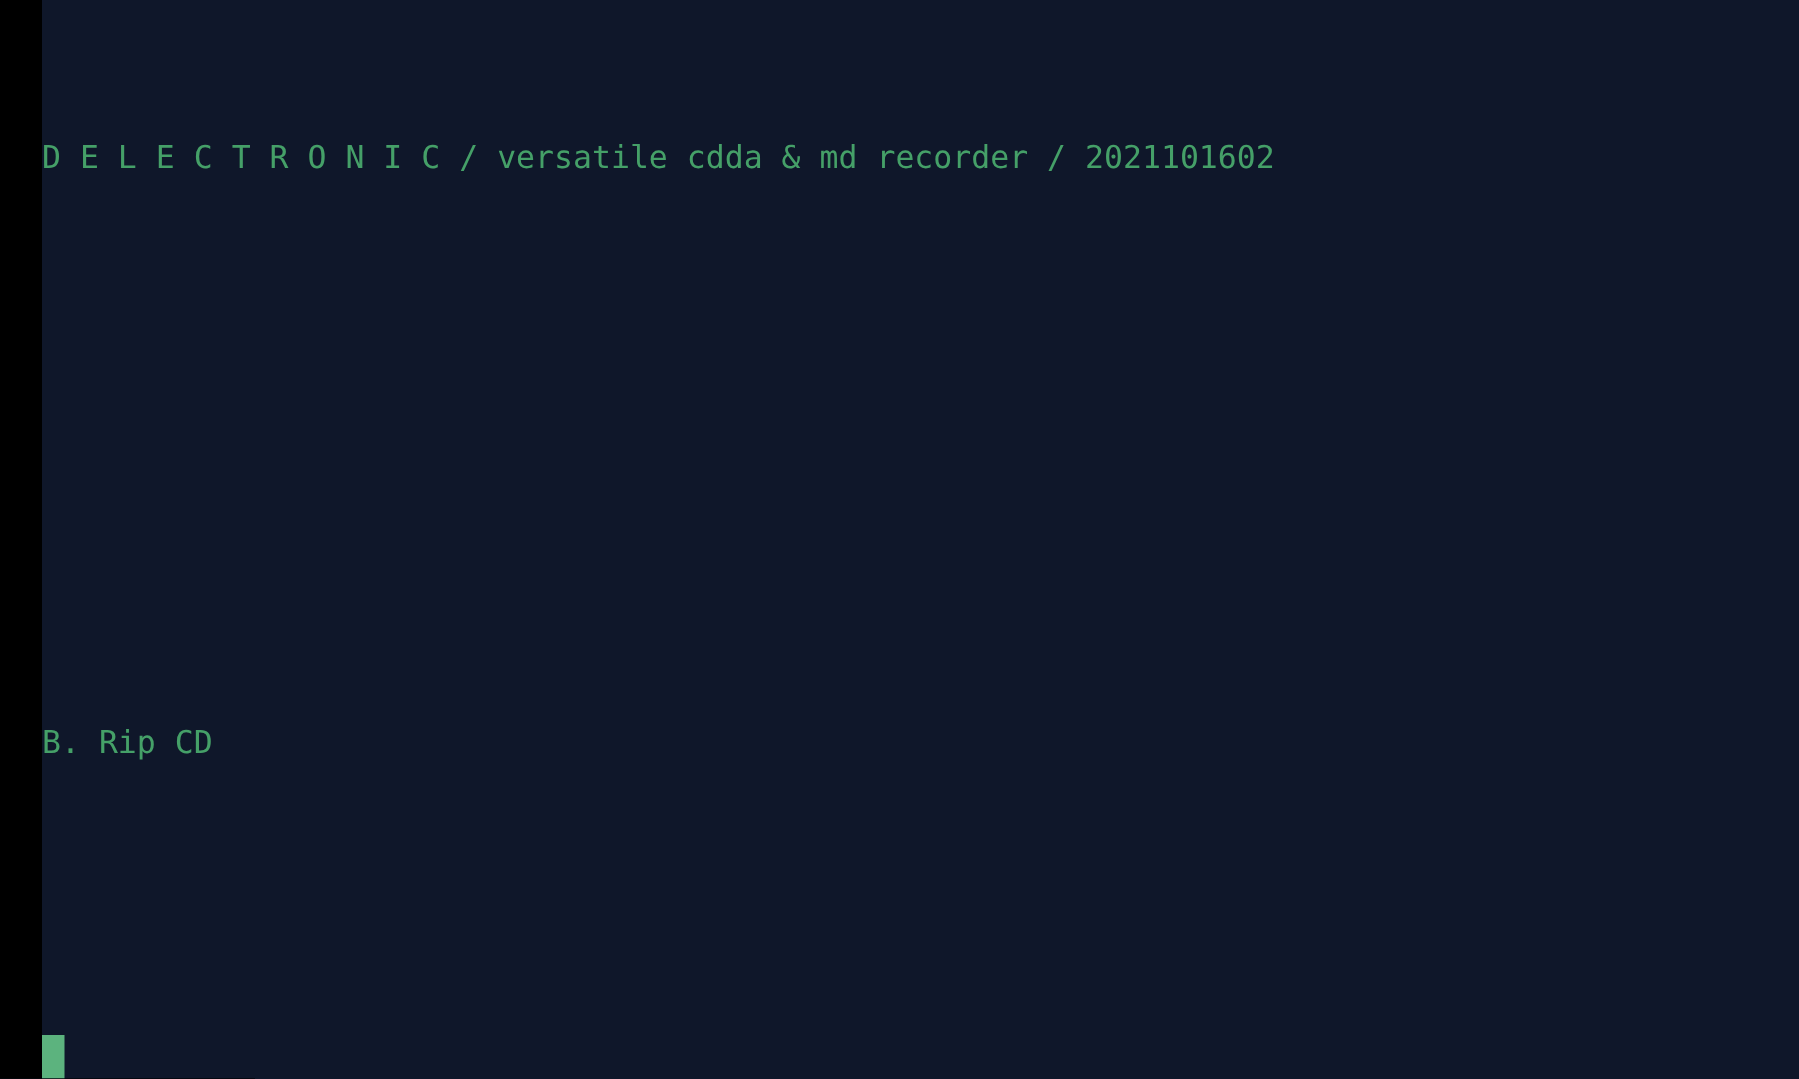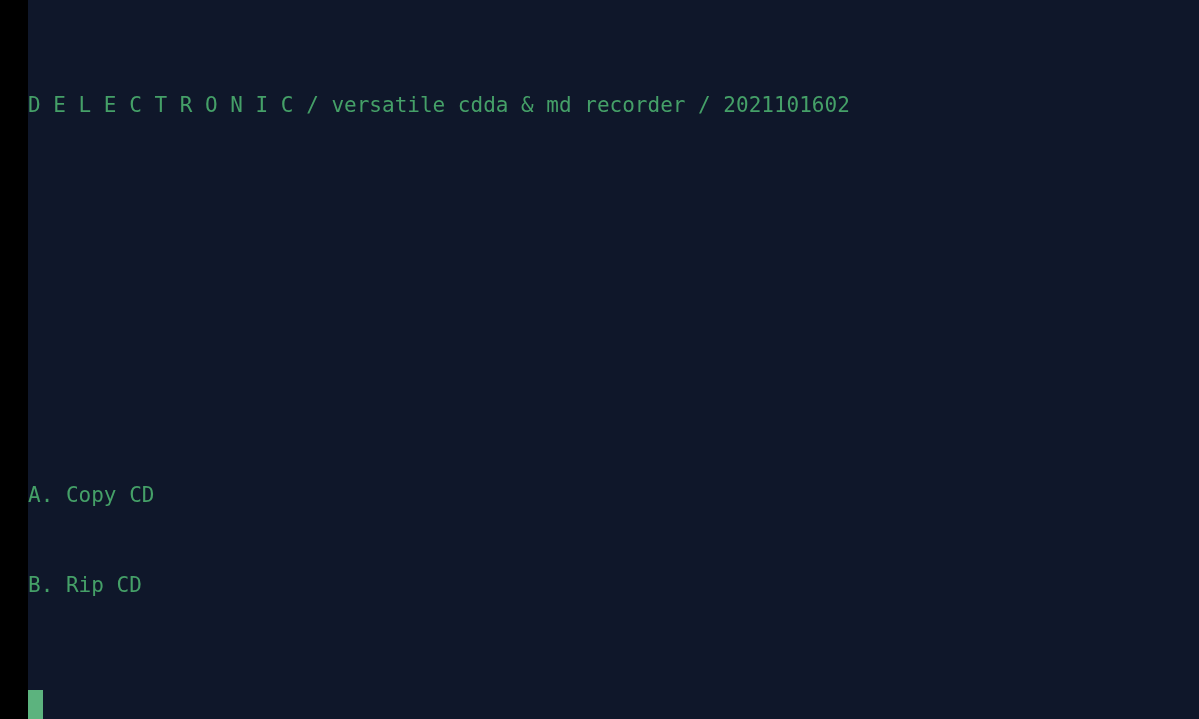--- a/index.html
+++ b/index.html
@@ -68,21 +68,20 @@
 <div id="terminal" style="background: #0f172a; color: rgb(69, 160, 104); margin-left: 28px;">
   <div class="screen">
 
     <div class="line">D E L E C T R O N I C / versatile cdda &amp; md recorder / 2021101602</div>
 
     <div class="line blank"> </div>
 
 
     <div class="line blank"> </div>
 
-    <div class="menu-line">A. Copy CD</div>
     <div class="menu-line">B. Rip CD</div>
     
     
     
     
     
     
     
     
     

